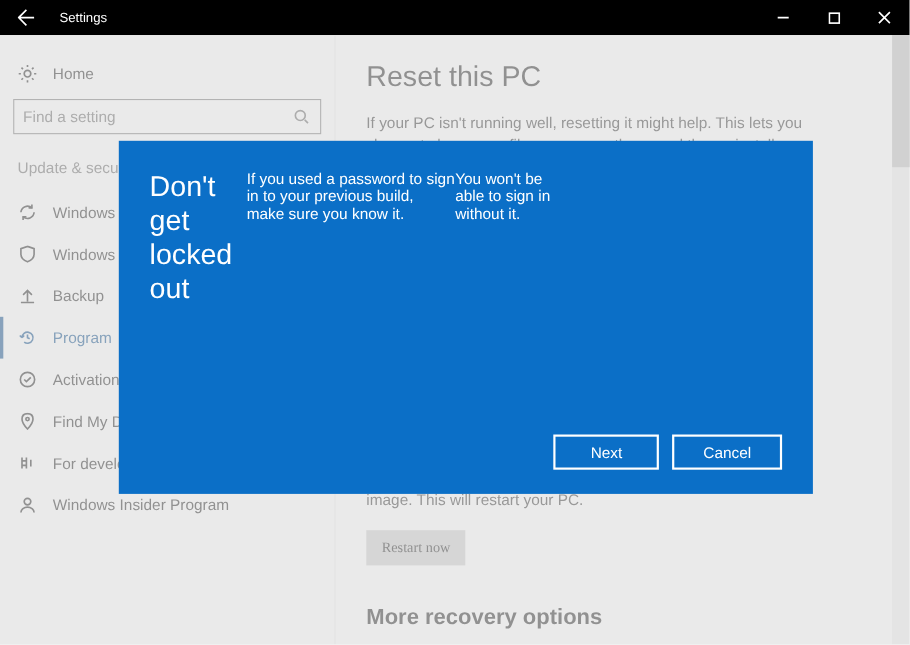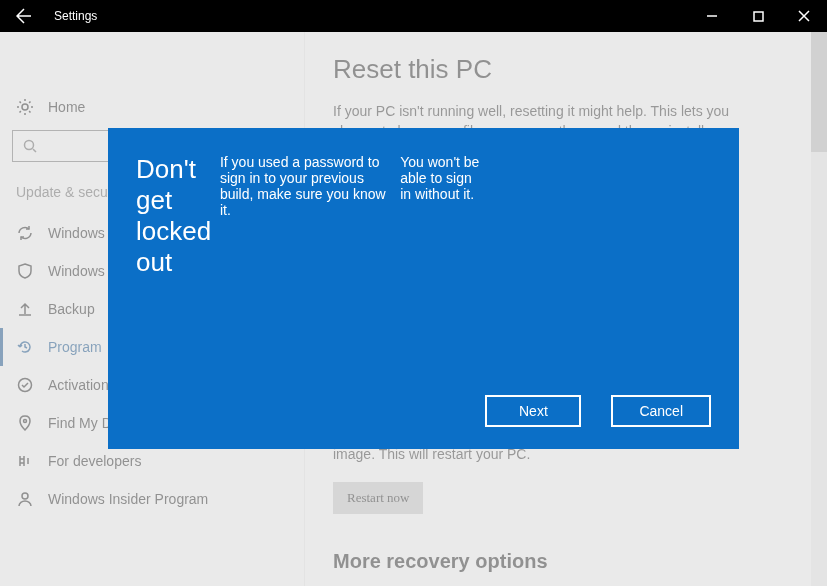--- a/index.html
+++ b/index.html
@@ -6,42 +6,42 @@
 body { width: 827px; height: 586px; overflow: hidden; position: relative; background: #f2f2f2; }
 
 .titlebar { height: 32px; background: #000000; display: flex; align-items: center; color: #fff; }
 .titlebar .back { width: 48px; height: 32px; display: flex; align-items: center; justify-content: center; }
 .titlebar .title { flex: 1; padding-left: 6px; font-size: 12px; }
 .titlebar .winbtns { display: flex; }
 .titlebar .winbtn { width: 46px; height: 32px; display: flex; align-items: center; justify-content: center; }
 
 .app { position: absolute; top: 32px; left: 0; right: 0; bottom: 0; display: flex; background: #fff; }
 .sidebar { width: 305px; padding: 20px 12px 0 12px; border-right: 1px solid #eee; }
-.home-row { display: flex; align-items: center; gap: 14px; padding: 6px 4px 14px 4px; font-size: 14px; color: #222; margin-top: 40px; }
+.home-row { display: flex; align-items: center; gap: 14px; padding: 6px 4px 14px 4px; font-size: 14px; color: #222; }
 .searchbox { border: 1px solid #777; height: 32px; display: flex; align-items: center; padding: 0 8px; color: #666; margin-bottom: 18px; }
 .searchbox span.sp { flex: 1; font-size: 14px; }
 .category { color: #666; font-size: 14px; padding: 4px; margin-bottom: 10px; }
 .nav-item { display: flex; align-items: center; gap: 14px; padding: 10px 4px; font-size: 14px; color: #222; }
 .nav-item.active { color: #0a4d8c; border-left: 3px solid #0a4d8c; margin-left: -12px; padding-left: 13px; }
 .icon { width: 18px; height: 18px; display: inline-flex; align-items: center; justify-content: center; }
 
 .main { flex: 1; padding: 22px 28px 0 28px; position: relative; color: #222; overflow-y: hidden; }
 .main h1 { font-weight: 400; font-size: 26px; margin-bottom: 16px; }
 .main p { font-size: 14px; line-height: 1.45; color: #333; max-width: 420px; margin-bottom: 12px; }
 .main h2 { font-weight: 700; font-size: 20px; margin-top: 36px; margin-bottom: 10px; }
 .btn-gray { background: #ccc; border: none; padding: 8px 14px; font-size: 13px; color: #222; margin-top: 6px; font-family: Liberation Serif, serif; }
 
 .scrollbar { position: absolute; right: 0; top: 32px; width: 16px; bottom: 0; background: #f0f0f0; }
 .scrollbar .thumb { width: 100%; height: 120px; background: #c0c0c0; }
 
 .overlay { position: absolute; top: 32px; left: 0; right: 0; bottom: 0; background: rgba(220,220,220,0.6); }
 .dialog { position: absolute; left: 108px; top: 128px; width: 631px; height: 321px; background: #0b6fc7; color: #fff; padding: 26px 28px 18px 28px; display: flex; flex-direction: row; }
 .dialog h2 { font-weight: 300; font-size: 26px; margin-bottom: 20px; }
 .dialog p { font-size: 14px; margin-bottom: 18px; }
-.dialog .btnrow { margin-top: auto; display: flex; justify-content: flex-end; gap: 30px; padding-bottom: 4px; }
+.dialog .btnrow { margin-top: auto; display: flex; justify-content: flex-end; gap: 12px; padding-bottom: 4px; }
 .dialog .dbtn { border: 2px solid #fff; background: transparent; color: #fff; padding: 6px 26px; font-size: 14px; min-width: 96px; }
 
 svg { stroke: currentColor; fill: none; stroke-width: 1.5; }
 </style>
 </head>
 <body>
 
 <div class="titlebar">
   <div class="back">
     <svg width="16" height="16" viewBox="0 0 16 16">
@@ -73,20 +73,21 @@
     <div class="home-row">
       <span class="icon">
           <svg width="18" height="18" viewBox="0 0 18 18">
             <circle cx="9" cy="9" r="3"></circle>
             <path d="M9 1v2M9 15v2M1 9h2M15 9h2M3.5 3.5l1.4 1.4M13.1 13.1l1.4 1.4M3.5 14.5l1.4-1.4M13.1 4.9l1.4-1.4"></path>
           </svg>
         </span>
       <span>Home</span>
     </div>
     <div class="searchbox">
+      <span class="sp">Find a setting</span>
       <span class="icon">
           <svg width="14" height="14" viewBox="0 0 14 14">
             <circle cx="6" cy="6" r="4.5"></circle>
             <path d="M10 10l3 3"></path>
           </svg>
         </span>
     </div>
     <div class="category">Update &amp; security</div>
 
     <div class="nav-item">

